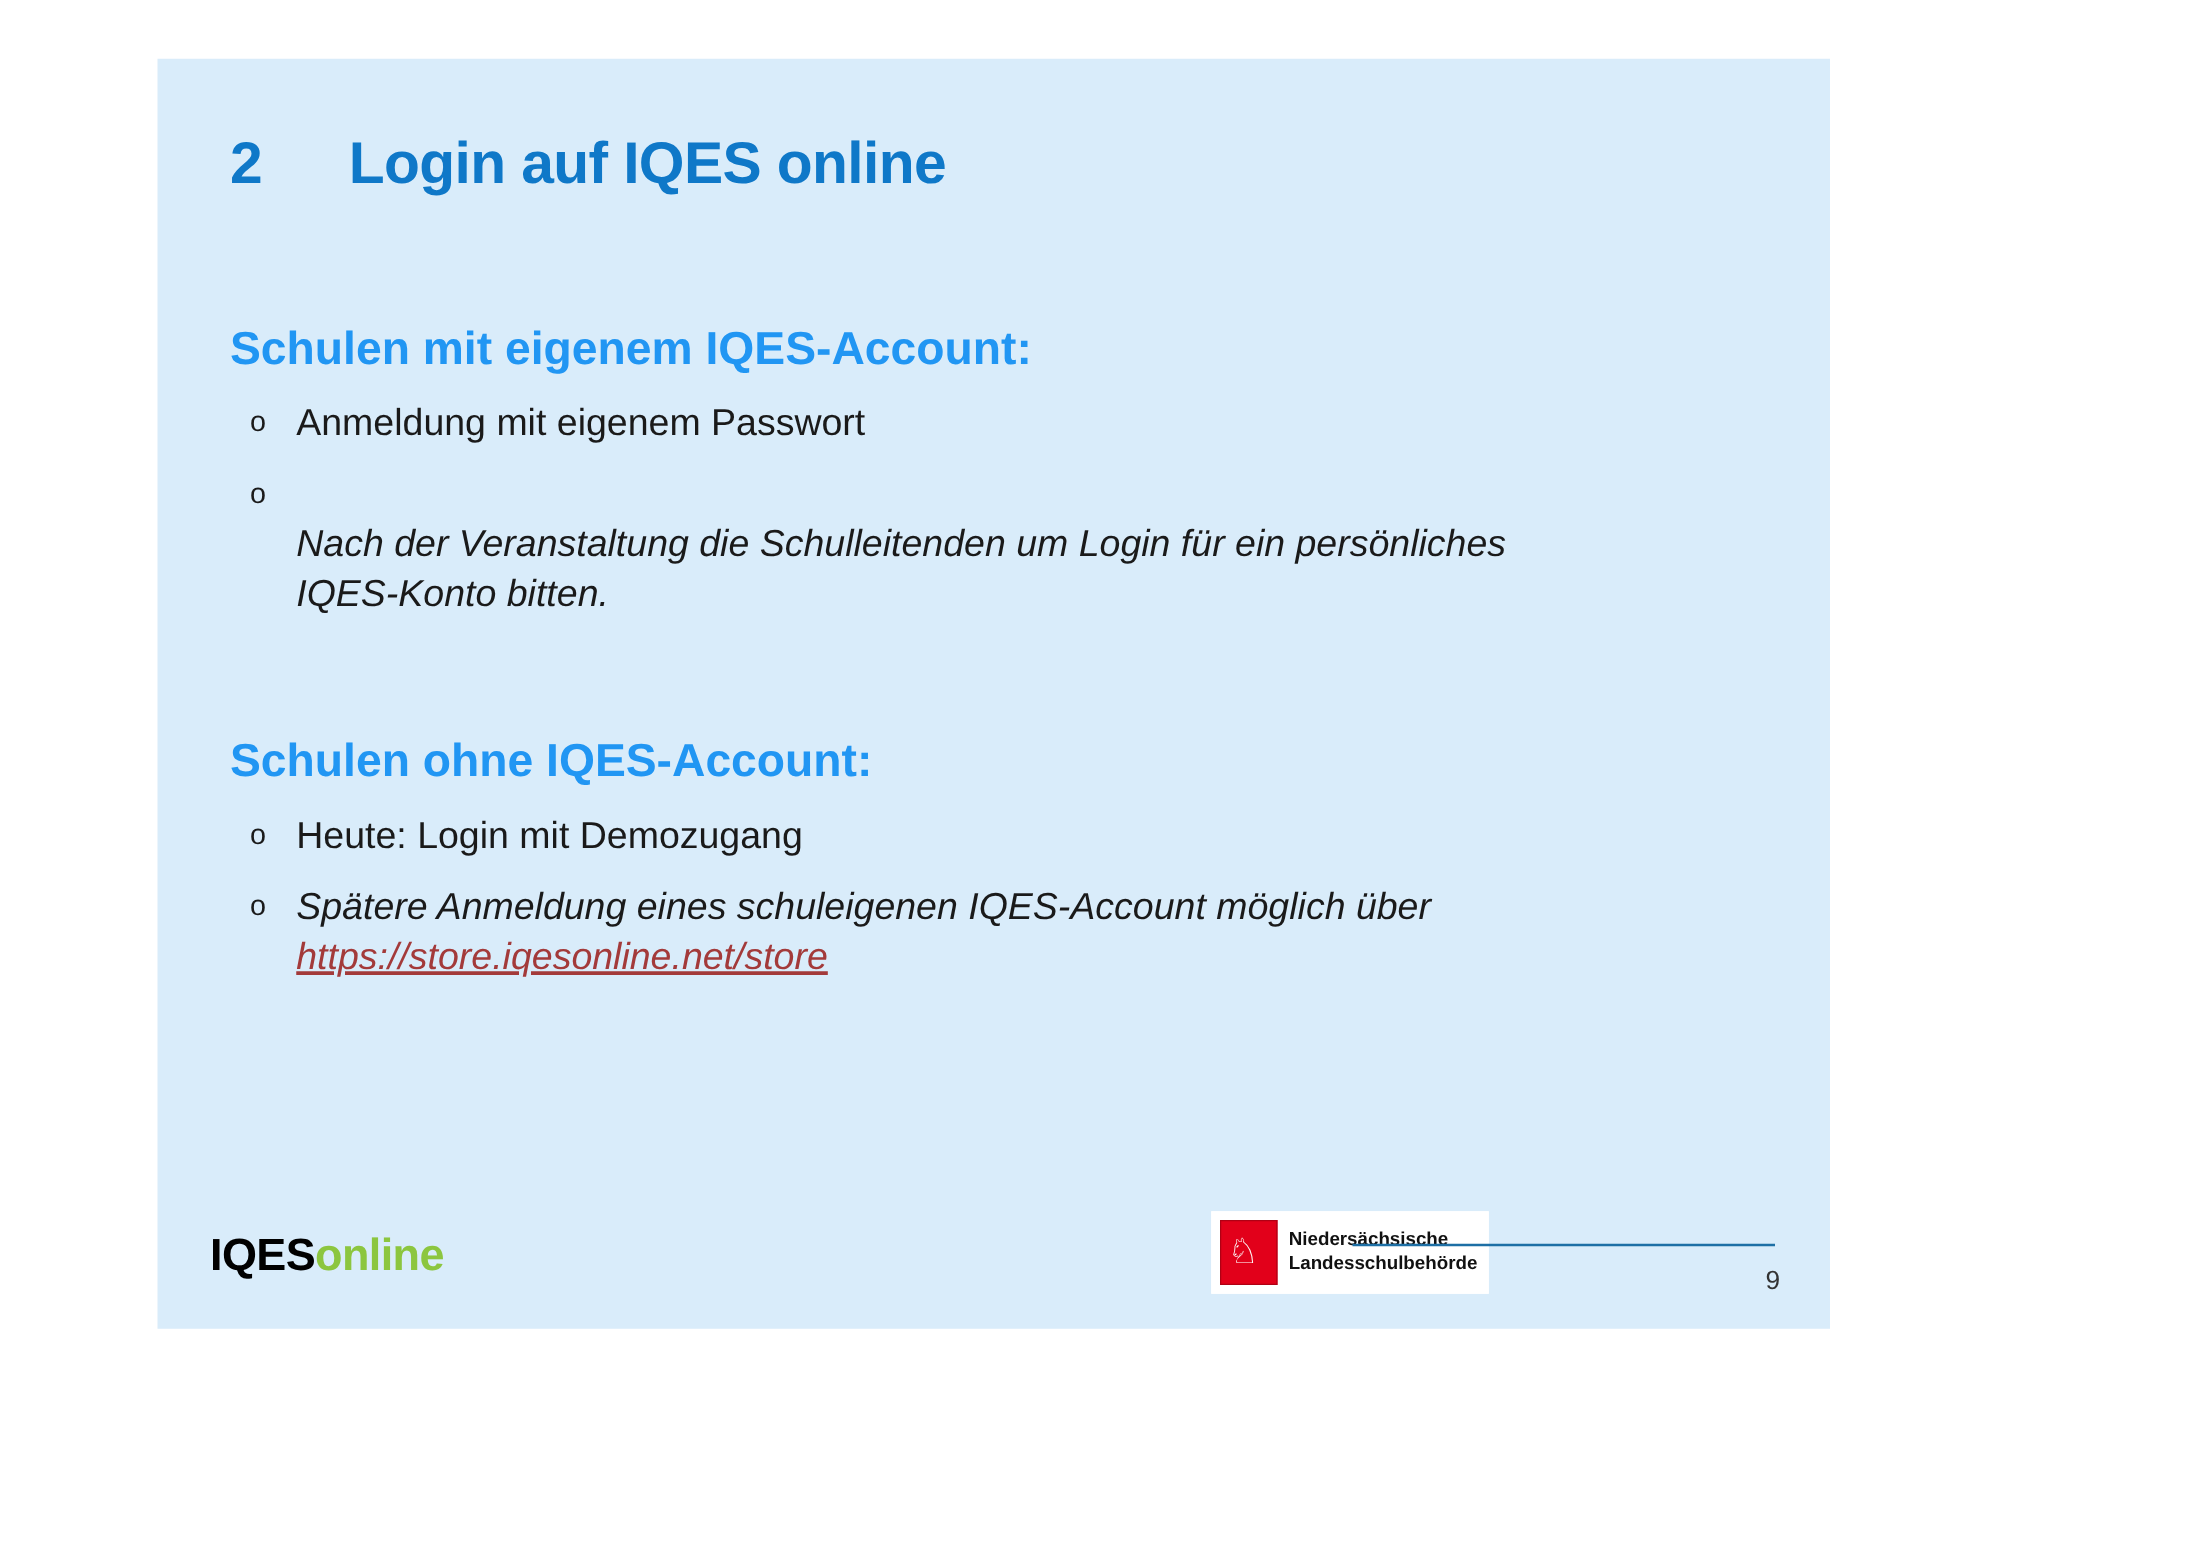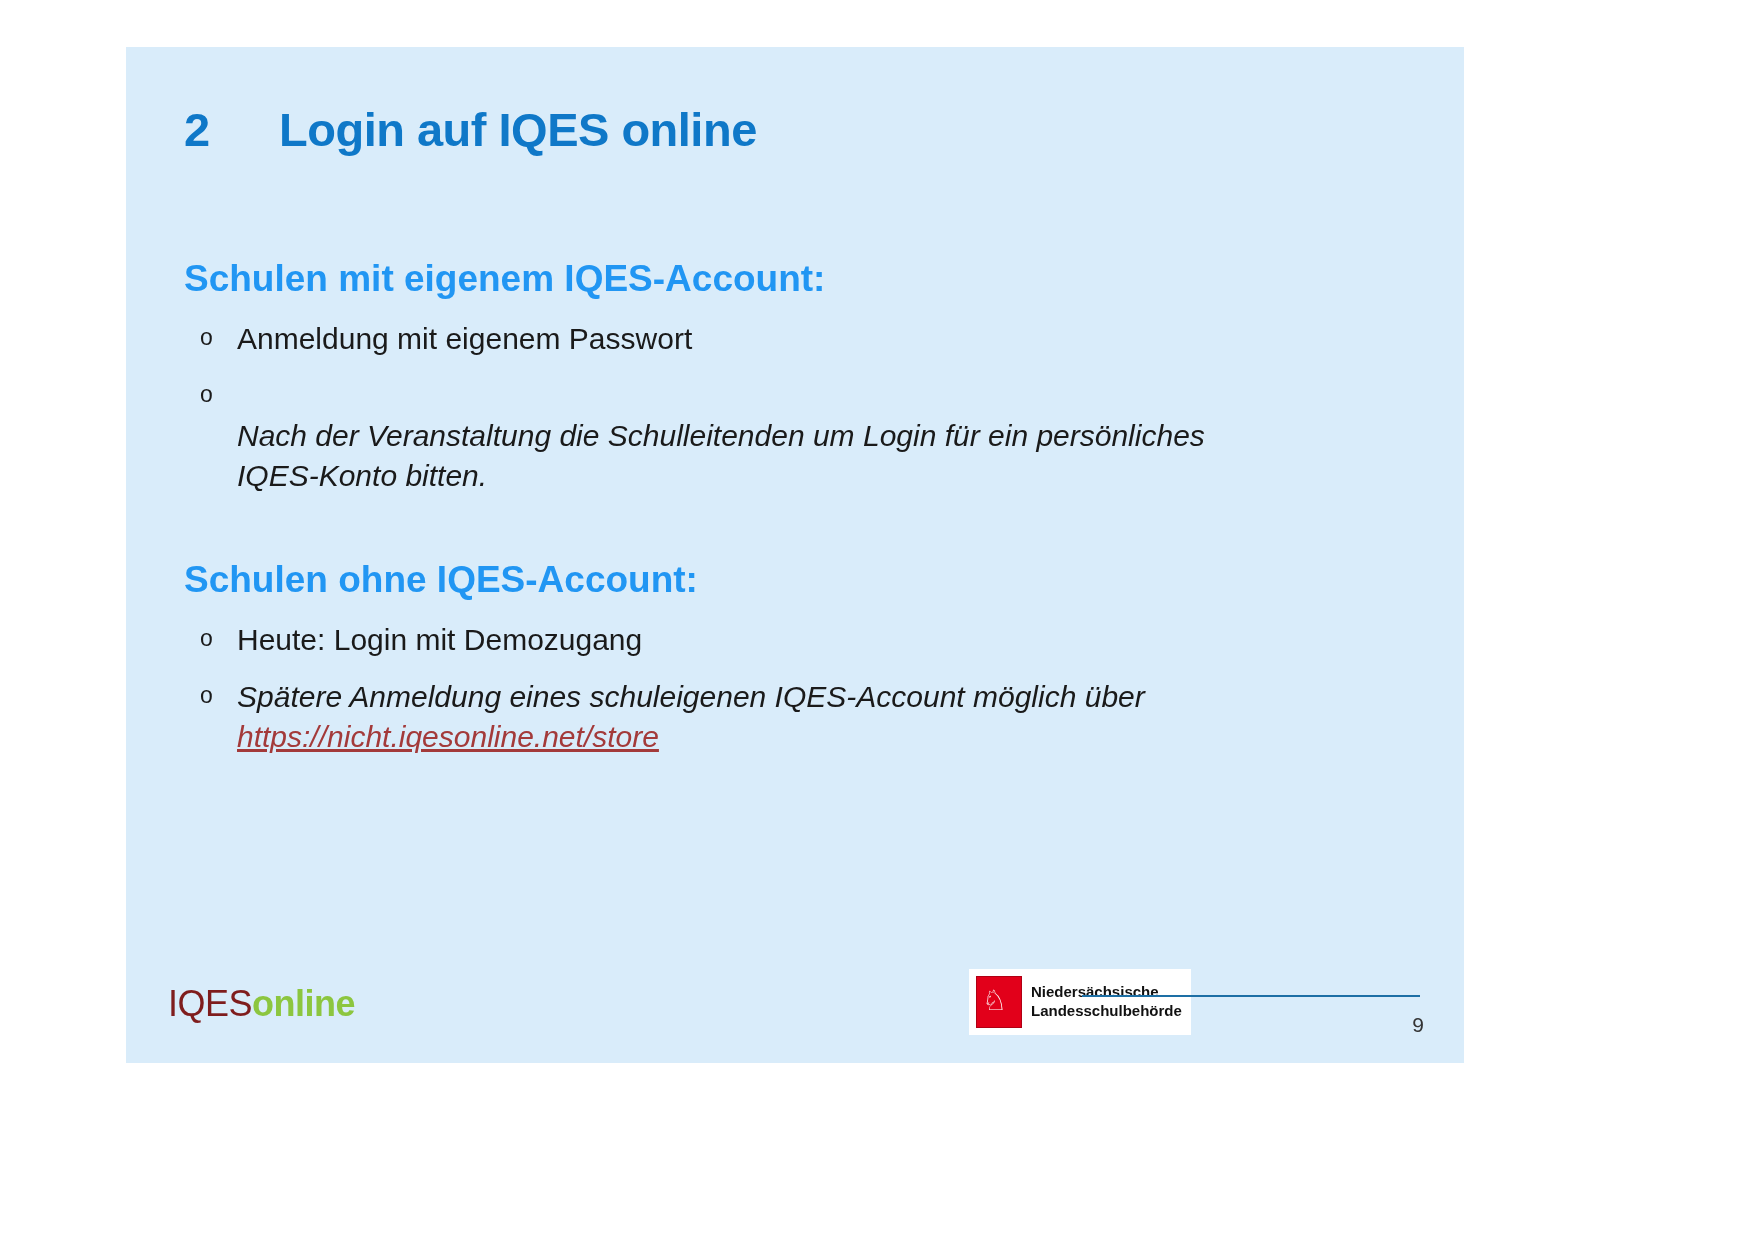--- a/index.html
+++ b/index.html
@@ -44,21 +44,21 @@
     top: 210px;
     width: 1250px;
   }
   .section-head {
     color: #2196f3;
     font-size: 37px;
     margin: 0 0 18px 0;
     line-height: 1.2;
   }
   .section-head.second {
-    margin-top: 62px;
+    margin-top: 91px;
   }
   ul.bullets {
     list-style: none;
     margin: 0;
     padding: 0;
   }
   ul.bullets li {
     position: relative;
     padding-left: 53px;
     margin-bottom: 17px;
@@ -85,22 +85,22 @@
   
   .footer-logo {
     position: absolute;
     left: 42px;
     bottom: 38px;
     font-size: 36px;
     letter-spacing: -0.5px;
     white-space: nowrap;
   }
   .footer-logo .iqes {
-    color: #7f1d1d;
-    font-weight: normal;
+    color: #000000;
+    font-weight: bold;
   }
   .footer-logo .online {
     color: #8cc63f;
     font-weight: bold;
   }
   .nlsb {
     position: absolute;
     left: 843px;
     bottom: 28px;
     display: flex;
@@ -179,21 +179,21 @@
     <h2 class="section-head second">Schulen ohne IQES-Account:</h2>
 
     <ul class="bullets">
       <li>
         <span class="marker">o</span>
         <span>Heute: Login mit Demozugang</span>
       </li>
       <li>
         <span class="marker">o</span>
         <span class="it">Spätere Anmeldung eines schuleigenen IQES-Account möglich über</span><br>
-        <a class="link" href="#">https://nicht.iqesonline.net/store</a>
+        <a class="link" href="#">https://store.iqesonline.net/store</a>
       </li>
     </ul>
 
   </div>
 
   <div class="footer-logo">
     <span class="iqes">IQES</span><span class="online">online</span>
   </div>
 
   <div class="nlsb">

